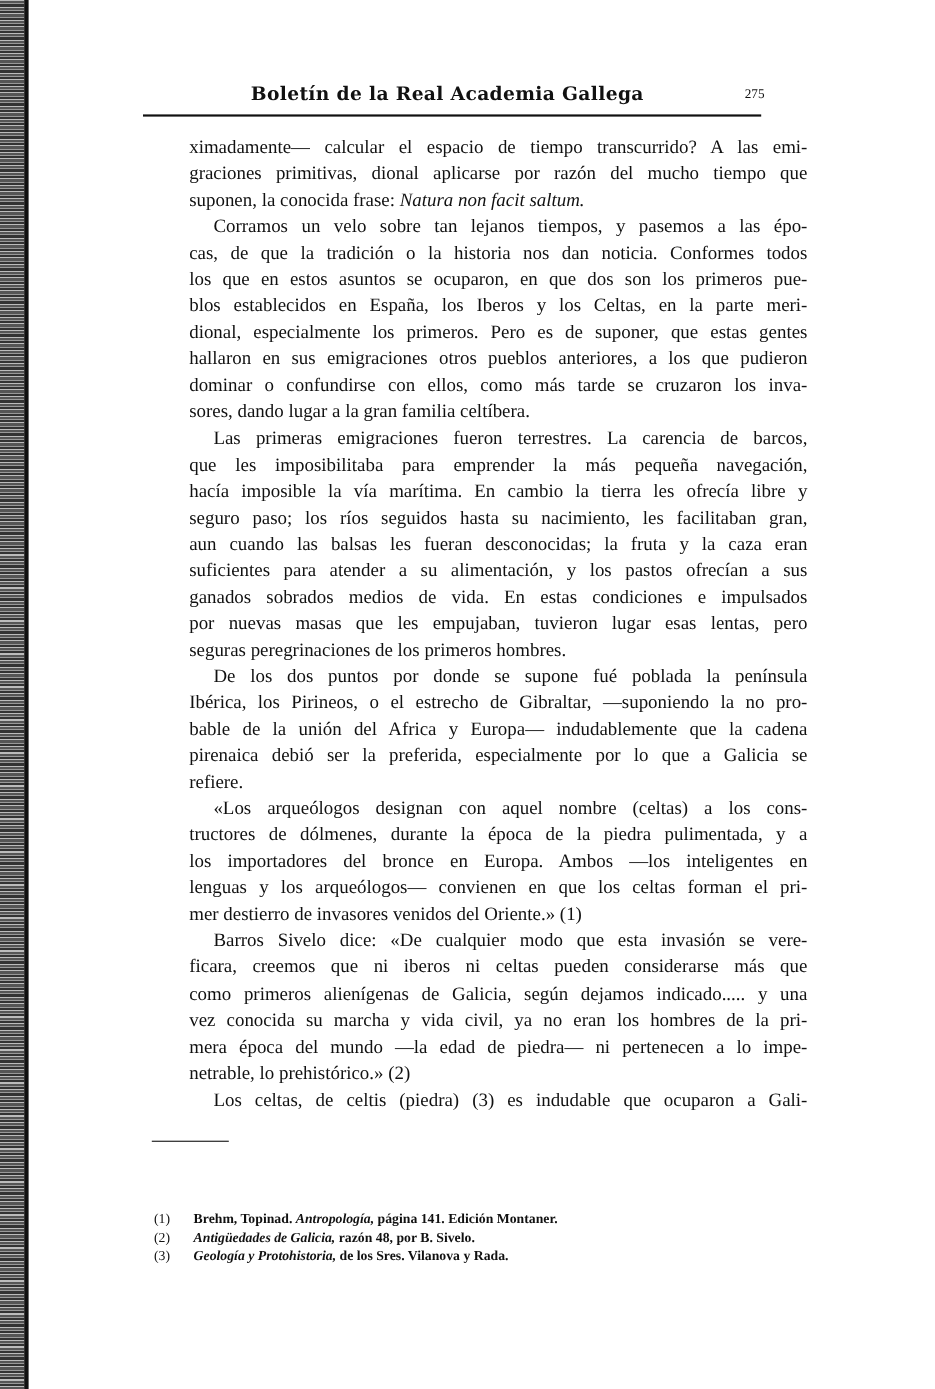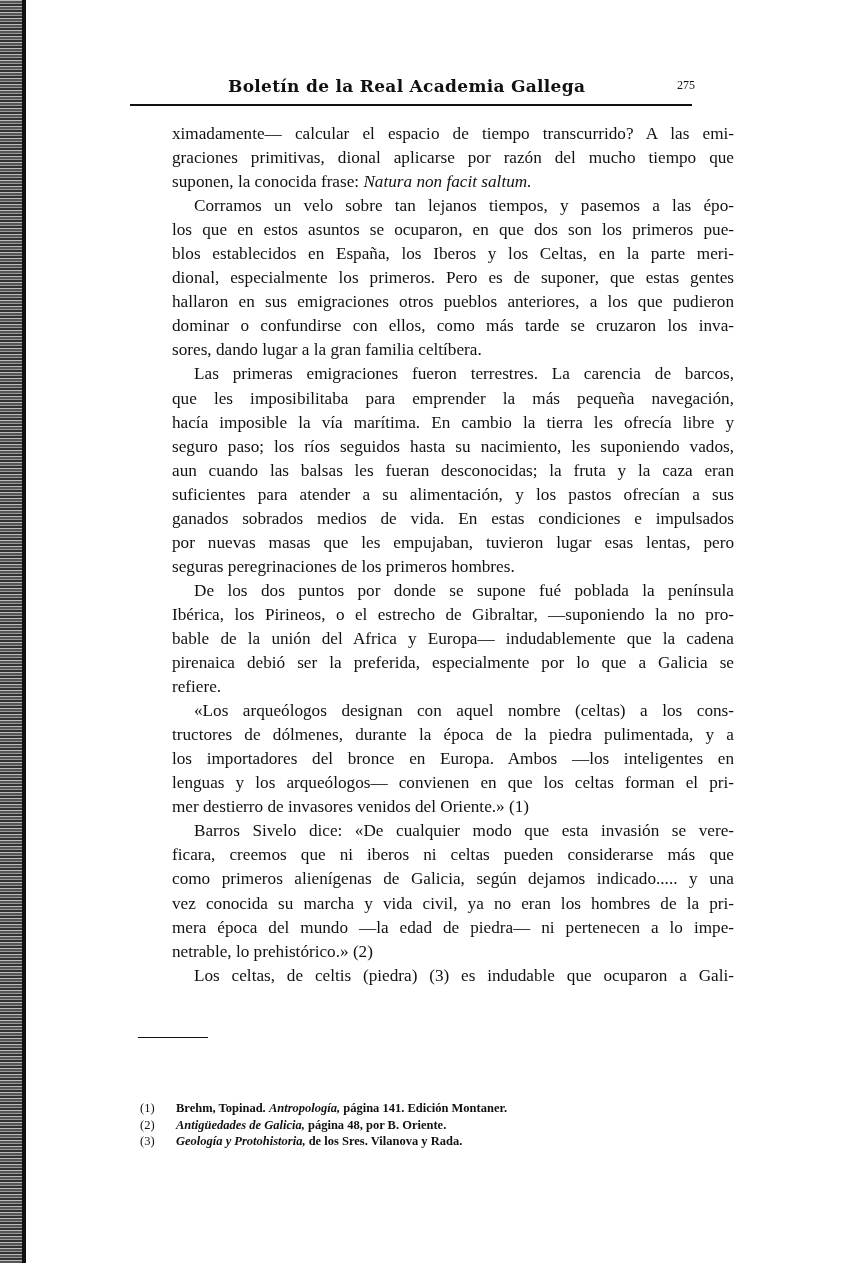--- a/index.html
+++ b/index.html
@@ -38,30 +38,31 @@
   <span class="running-title">Boletín de la Real Academia Gallega</span>
   <span class="page-number">275</span>
 </div>
 <div class="header-rule"></div>
 
 <div class="text-block" id="text-block">
     <div class="line"><span>ximadamente— calcular el espacio de tiempo transcurrido? A las emi-</span></div>
     <div class="line"><span>graciones primitivas, dional aplicarse por razón del mucho tiempo que</span></div>
     <div class="line last"><span>suponen, la conocida frase: </span><i>Natura non facit saltum.</i></div>
     <div class="line indent"><span>Corramos un velo sobre tan lejanos tiempos, y pasemos a las épo-</span></div>
+    <div class="line"><span>cas, de que la tradición o la historia nos dan noticia. Conformes todos</span></div>
     <div class="line"><span>los que en estos asuntos se ocuparon, en que dos son los primeros pue-</span></div>
     <div class="line"><span>blos establecidos en España, los Iberos y los Celtas, en la parte meri-</span></div>
     <div class="line"><span>dional, especialmente los primeros. Pero es de suponer, que estas gentes</span></div>
     <div class="line"><span>hallaron en sus emigraciones otros pueblos anteriores, a los que pudieron</span></div>
     <div class="line"><span>dominar o confundirse con ellos, como más tarde se cruzaron los inva-</span></div>
     <div class="line last"><span>sores, dando lugar a la gran familia celtíbera.</span></div>
     <div class="line indent"><span>Las primeras emigraciones fueron terrestres. La carencia de barcos,</span></div>
     <div class="line"><span>que les imposibilitaba para emprender la más pequeña navegación,</span></div>
     <div class="line"><span>hacía imposible la vía marítima. En cambio la tierra les ofrecía libre y</span></div>
-    <div class="line"><span>seguro paso; los ríos seguidos hasta su nacimiento, les suponiendo vados,</span></div>
+    <div class="line"><span>seguro paso; los ríos seguidos hasta su nacimiento, les facilitaban gran,</span></div>
     <div class="line"><span>aun cuando las balsas les fueran desconocidas; la fruta y la caza eran</span></div>
     <div class="line"><span>suficientes para atender a su alimentación, y los pastos ofrecían a sus</span></div>
     <div class="line"><span>ganados sobrados medios de vida. En estas condiciones e impulsados</span></div>
     <div class="line"><span>por nuevas masas que les empujaban, tuvieron lugar esas lentas, pero</span></div>
     <div class="line last"><span>seguras peregrinaciones de los primeros hombres.</span></div>
     <div class="line indent"><span>De los dos puntos por donde se supone fué poblada la península</span></div>
     <div class="line"><span>Ibérica, los Pirineos, o el estrecho de Gibraltar, —suponiendo la no pro-</span></div>
     <div class="line"><span>bable de la unión del Africa y Europa— indudablemente que la cadena</span></div>
     <div class="line"><span>pirenaica debió ser la preferida, especialmente por lo que a Galicia se</span></div>
     <div class="line last"><span>refiere.</span></div>
@@ -75,15 +76,15 @@
     <div class="line"><span>como primeros alienígenas de Galicia, según dejamos indicado..... y una</span></div>
     <div class="line"><span>vez conocida su marcha y vida civil, ya no eran los hombres de la pri-</span></div>
     <div class="line"><span>mera época del mundo —la edad de piedra— ni pertenecen a lo impe-</span></div>
     <div class="line last"><span>netrable, lo prehistórico.» (2)</span></div>
     <div class="line indent"><span>Los celtas, de celtis (piedra) (3) es indudable que ocuparon a Gali-</span></div>
   </div>
 
 <div class="fn-rule"></div>
 <div class="footnotes" id="footnotes">
     <div class="fn"><span class="num">(1)</span><span>Brehm, Topinad. </span><i>Antropología,</i><span> página 141. Edición Montaner.</span></div>
-    <div class="fn"><span class="num">(2)</span><span></span><i>Antigüedades de Galicia,</i><span> página 48, por B. Oriente.</span></div>
+    <div class="fn"><span class="num">(2)</span><span></span><i>Antigüedades de Galicia,</i><span> razón 48, por B. Sivelo.</span></div>
     <div class="fn"><span class="num">(3)</span><span></span><i>Geología y Protohistoria,</i><span> de los Sres. Vilanova y Rada.</span></div>
   </div>
 
 </body></html>

